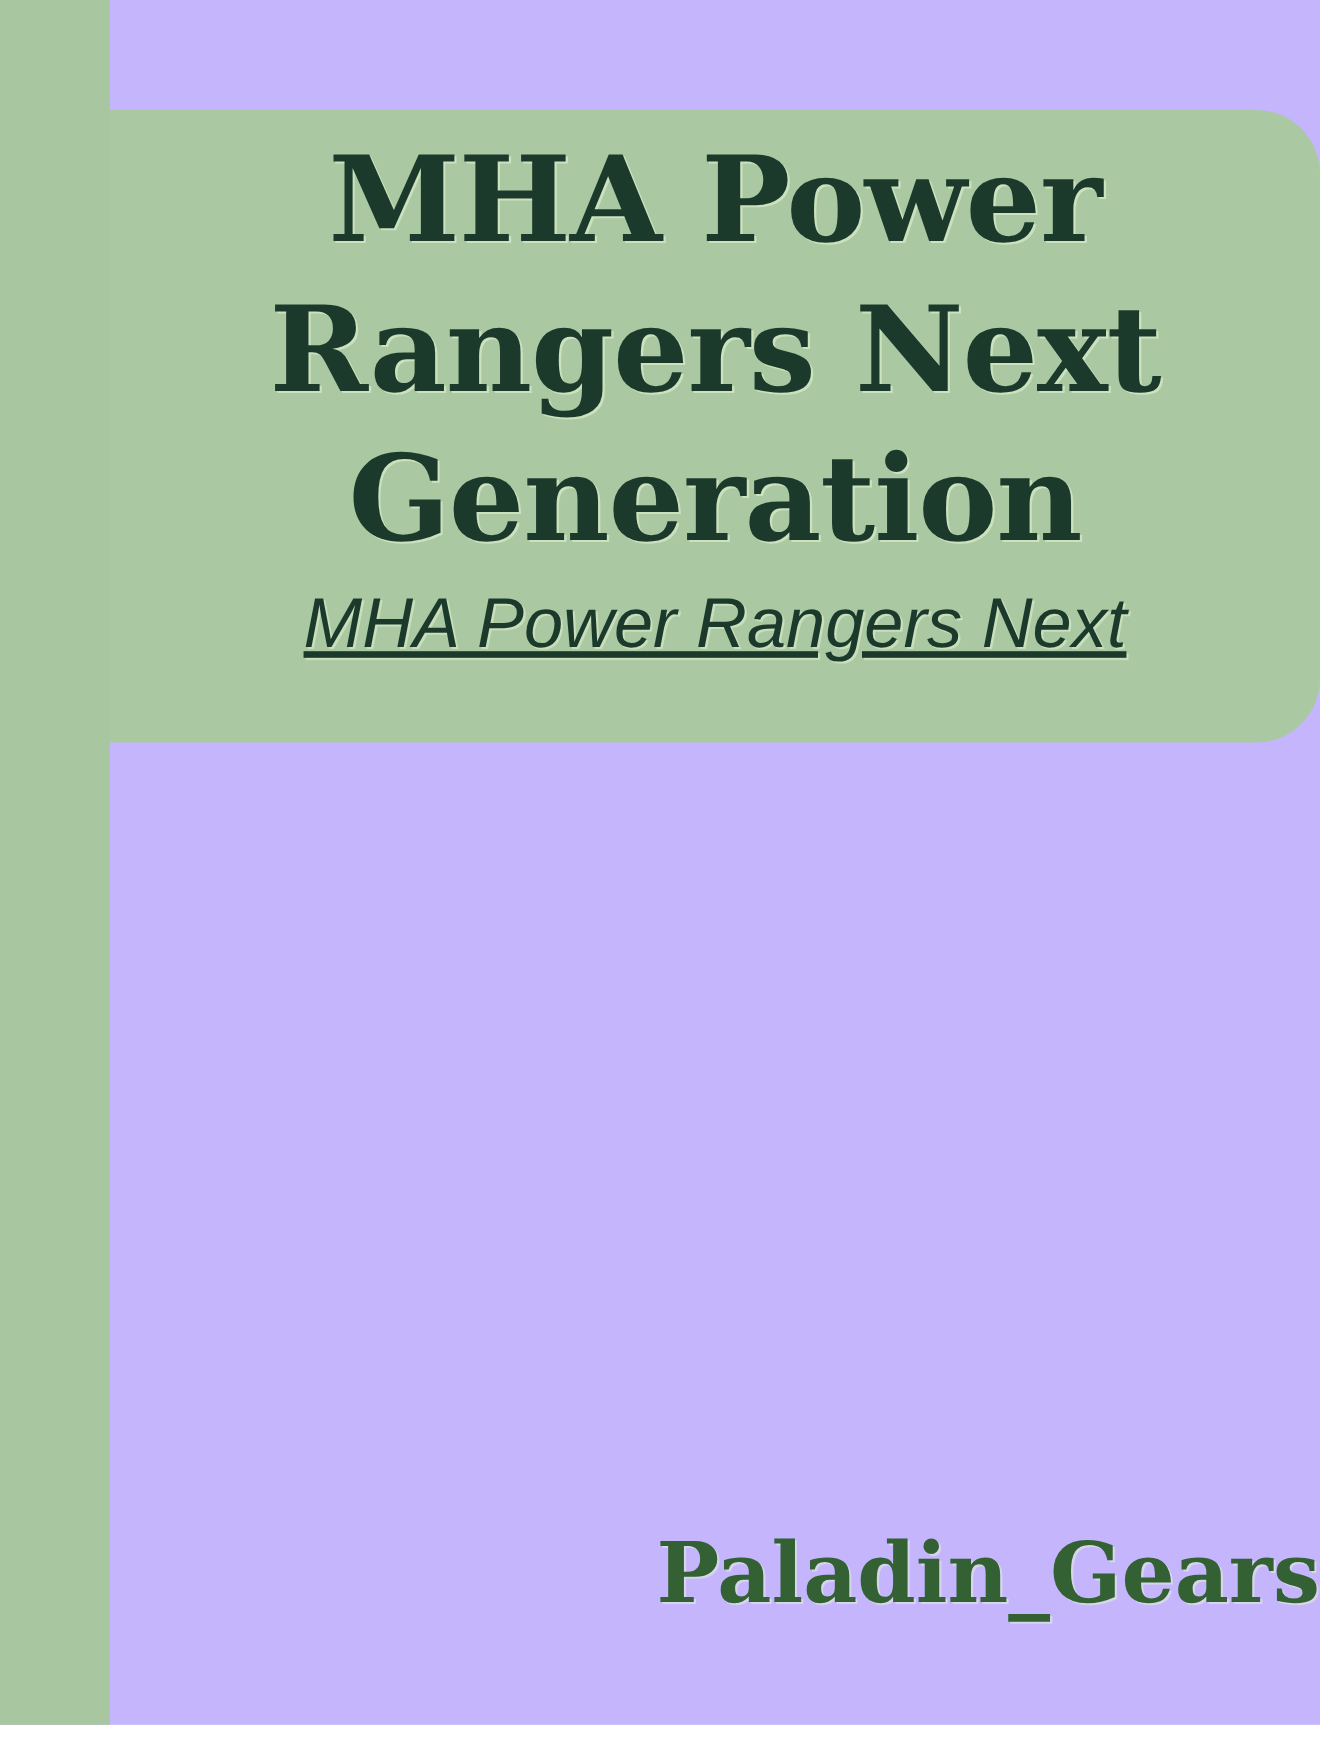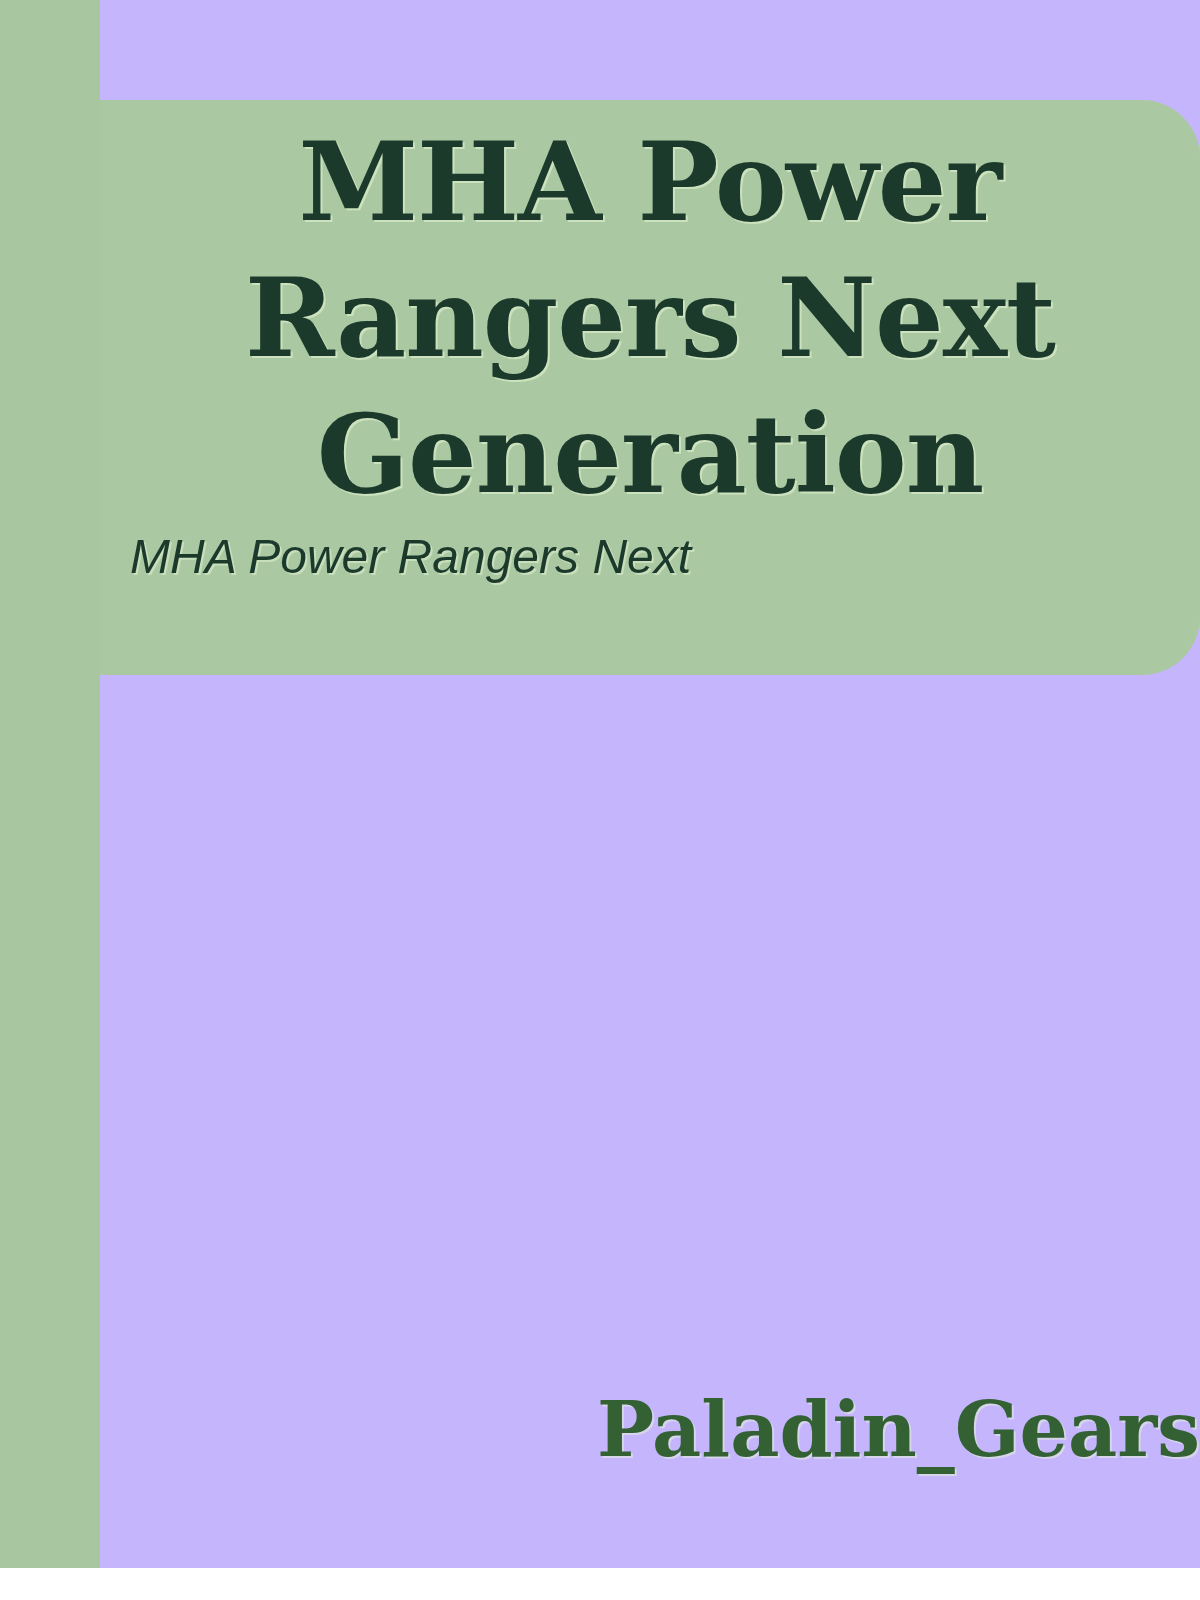--- a/index.html
+++ b/index.html
@@ -62,29 +62,30 @@
     margin: 0;
     letter-spacing: -1px;
     text-shadow: 2px 2px 0 rgba(232, 245, 214, 0.55);
     width: 100%;
   }
 
   .book-subtitle {
     font-family: "Liberation Sans", "DejaVu Sans", sans-serif;
     font-style: italic;
     font-weight: normal;
-    font-size: 48px;
+    font-size: 64px;
     line-height: 1.2;
     color: #1b3a2c;
-    text-align: left;
+    text-align: center;
     margin: 6px 0 0 0;
     width: 100%;
     white-space: nowrap;
     overflow: hidden;
     text-shadow: 2px 2px 0 rgba(232, 245, 214, 0.5);
+    text-decoration: underline;
   }
 
   
   .author-area {
     position: absolute;
     left: 100px;
     top: 1330px;
     width: 1100px;
     height: 200px;
     display: flex;

